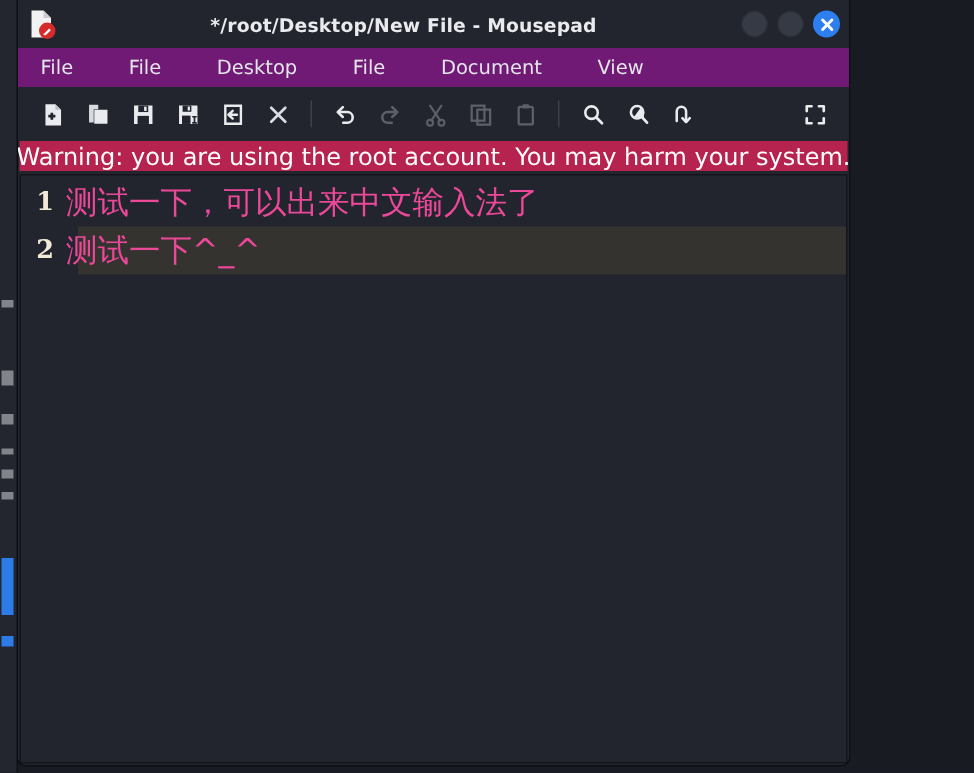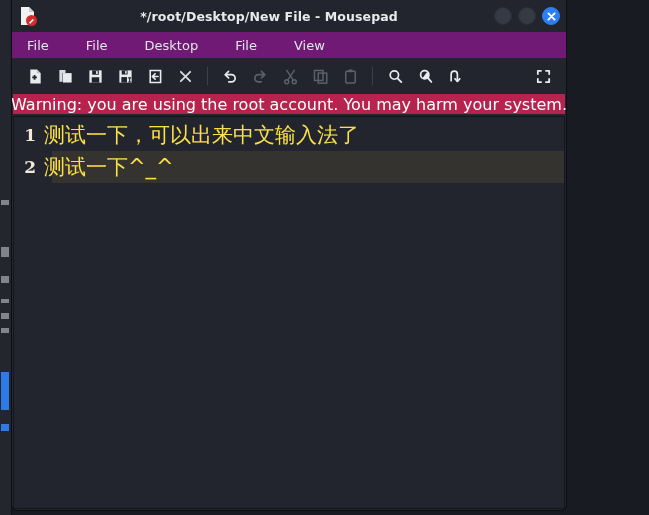--- a/index.html
+++ b/index.html
@@ -204,21 +204,21 @@
     padding-right: 8px;
     box-sizing: border-box;
     color: #f2ead9;
     font-size: 17px;
     font-weight: bold;
     font-family: "DejaVu Serif", "Liberation Serif", serif;
     user-select: none;
   }
   .line-text {
     position: relative;
-    color: #fde047;
+    color: #ec4899;
     font-size: 21px;
     line-height: 32px;
     white-space: pre;
     font-family: "DejaVu Sans", "Liberation Sans", sans-serif;
   }
   .caret {
     display: inline-block;
     width: 2px;
     height: 25px;
     background: #ffffff;
@@ -267,20 +267,21 @@
           </svg>
         </div>
       </div>
     </div>
 
     <div id="menubar">
       <div class="menu-item">File</div>
       <div class="menu-item">File</div>
       <div class="menu-item">Desktop</div>
       <div class="menu-item">File</div>
+      <div class="menu-item">Document</div>
       <div class="menu-item">View</div>
     </div>
 
     <div id="toolbar">
 
       <div class="tb-btn">
         <span>
           <svg width="17" height="17" viewBox="0 0 18 18">
             <path d="M3.5 1.5 h7 l4 4 v11 h-11 z" fill="#e9ebef"></path>
             <path d="M10.5 1.5 l4 4 h-4 z" fill="#b9bdc6"></path>

